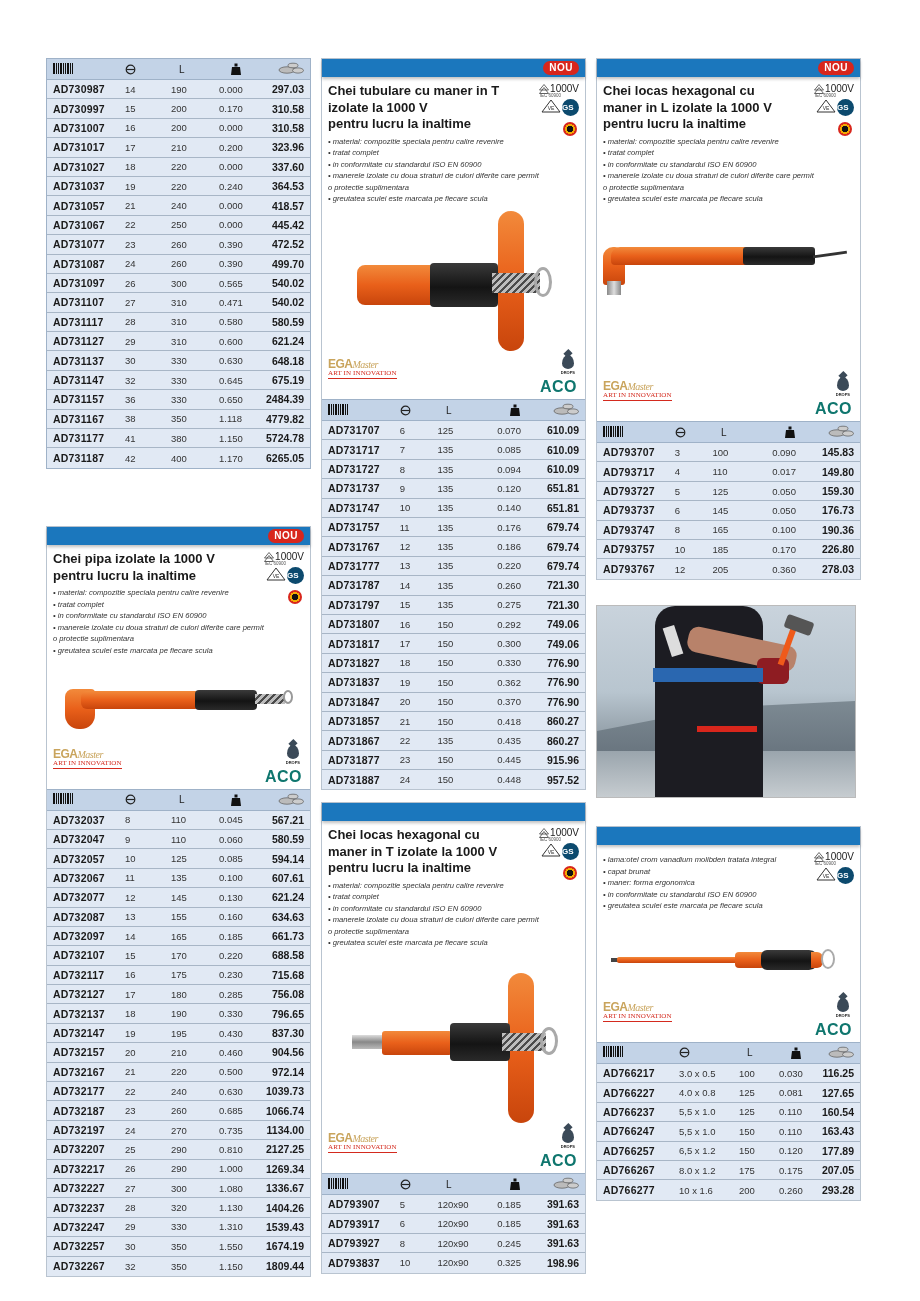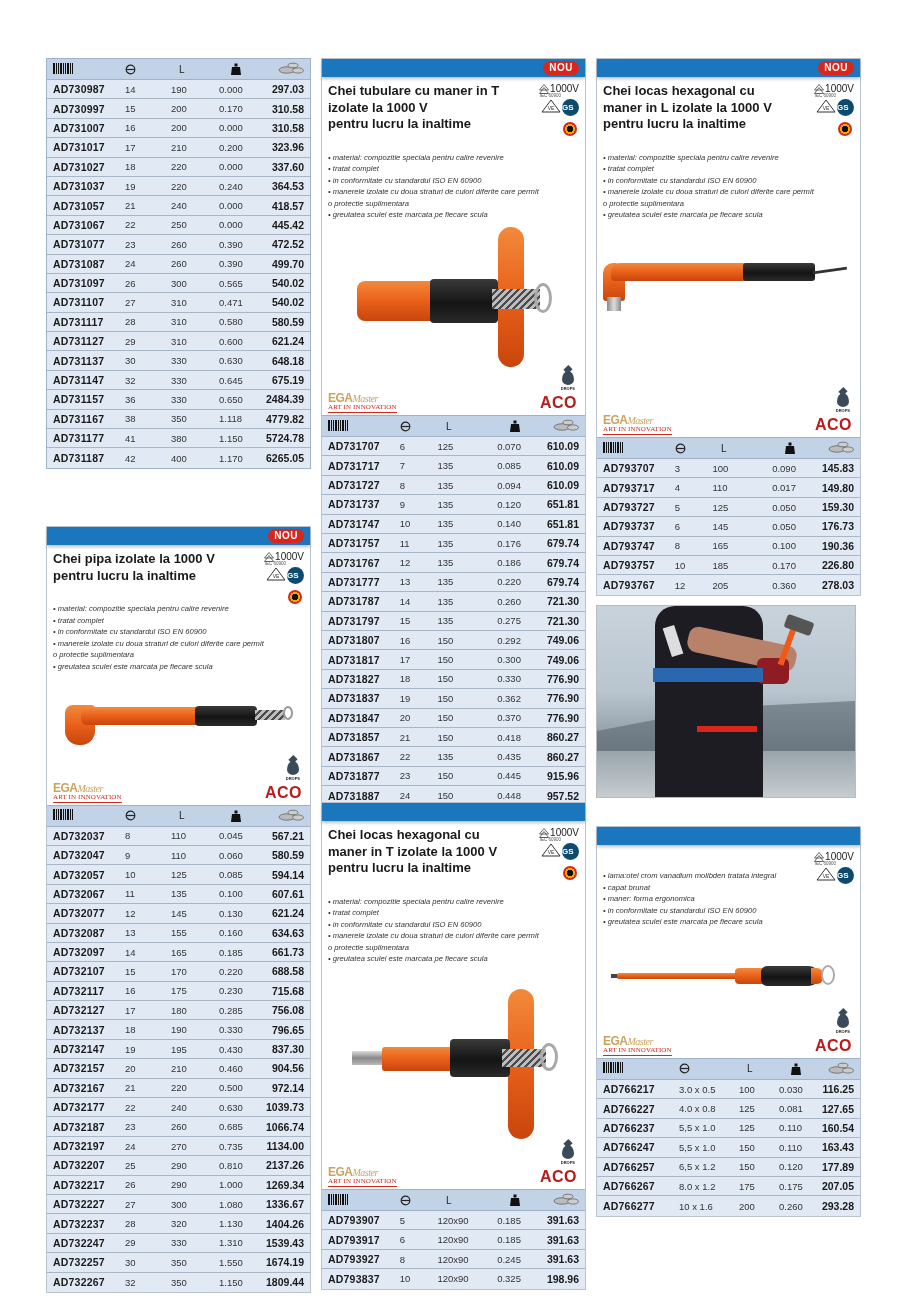--- a/index.html
+++ b/index.html
@@ -32,36 +32,36 @@
   
   .barcode { display: inline-flex; height: 11px; gap: 0; }
   .barcode i { display: inline-block; height: 11px; background: #111; margin-right: 1px; }
 
   
   .card { width: 265px; border: 1px solid #b9c4d0; background: #fff; position: relative; }
   .card-bar { height: 18px; background: #1b77bd; position: relative; box-shadow: 0 2px 3px rgba(0,0,0,0.25); }
   .nou-badge { position: absolute; right: 6px; top: 2px; background: #d8261c; color: #fff; font-weight: bold; font-size: 10px; letter-spacing: 0.5px; padding: 1px 6px; border-radius: 7px; line-height: 12px; }
   .card-body { position: relative; padding: 6px 6px 4px 6px; }
   .card-title { font-weight: bold; font-size: 13px; line-height: 16.5px; color: #1a1a1a; width: 190px; }
-  .bullets { margin-top: 19px; font-style: italic; font-size: 7.6px; line-height: 11.6px; color: #333; }
+  .bullets { margin-top: 3px; font-style: italic; font-size: 7.6px; line-height: 11.6px; color: #333; }
   .cert { position: absolute; right: 6px; top: 6px; width: 52px; display: flex; flex-direction: column; align-items: flex-end; }
   .cert-volt { font-size: 10px; color: #222; display: flex; align-items: center; gap: 1px; }
   .cert-iec { font-size: 4.5px; color: #555; align-self: flex-end; margin-right: 18px; margin-top: -1px; }
   .cert-logos { display: flex; gap: 1px; margin-top: 1px; }
   .ve-tri { width: 20px; height: 14px; }
   .gs-logo { width: 17px; height: 17px; border-radius: 50%; background: #0c4a6e; color: #fff; font-size: 8px; font-weight: bold; display: flex; align-items: center; }
   .target-dot { width: 14px; height: 14px; border-radius: 50%; background: radial-gradient(circle, #111 0 3px, #f2a900 3px 5px, #d8261c 5px); margin-top: 6px; margin-right: 2px; }
 
   .img-area { position: relative; }
   .brands { position: relative; height: 22px; }
-  .ega { position: absolute; left: 6px; bottom: 2px; line-height: 9px; margin-top: 24px; }
+  .ega { position: absolute; left: 6px; bottom: 20px; line-height: 9px; margin-top: 24px; }
   .ega .ega-top { font-size: 12px; font-weight: bold; color: #c9a45c; letter-spacing: -0.5px; }
   .ega .ega-top span { font-style: italic; font-weight: normal; font-family: "Liberation Serif", serif; font-size: 10px; color: #c9a45c; }
   .ega .ega-bot { font-family: "Liberation Serif", serif; font-size: 7px; color: #d42a1e; border-bottom: 1px solid #d42a1e; padding-bottom: 0; letter-spacing: 0.1px; }
-  .aco { position: absolute; right: 8px; bottom: 3px; font-size: 16px; font-weight: bold; color: #b91c1c; letter-spacing: 0.5px; }
+  .aco { position: absolute; right: 8px; bottom: 3px; font-size: 16px; font-weight: bold; color: #0f766e; letter-spacing: 0.5px; }
   .drops { position: absolute; right: 10px; bottom: 24px; display: flex; flex-direction: column; align-items: center; }
   .drops .drop { width: 12px; height: 14px; background: #3b4a58; border-radius: 50% 50% 50% 50% / 60% 60% 40% 40%; position: relative; }
   .drops .drop::before { content: ""; position: absolute; left: 3px; top: -5px; width: 6px; height: 7px; background: #3b4a58; transform: rotate(45deg); }
   .drops .drops-text { font-size: 4px; font-weight: bold; color: #222; margin-top: 1px; }
 
   
   .orange { background: linear-gradient(180deg, #f28a3b 0%, #e9601a 50%, #c8450c 100%); }
   .black-grip { background: linear-gradient(180deg, #3a3a3a 0%, #141414 55%, #2a2a2a 100%); }
   .strap { background: repeating-linear-gradient(135deg, #bdbdbd 0 3px, #4a4a4a 3px 5px); }
 
@@ -455,21 +455,21 @@
           <div class="c2">24</div>
           <div class="c3">270</div>
           <div class="c4">0.735</div>
           <div class="c5">1134.00</div>
         </div>
         <div class="row">
           <div class="c1">AD732207</div>
           <div class="c2">25</div>
           <div class="c3">290</div>
           <div class="c4">0.810</div>
-          <div class="c5">2137.26</div>
+          <div class="c5">2127.25</div>
         </div>
         <div class="row">
           <div class="c1">AD732217</div>
           <div class="c2">26</div>
           <div class="c3">290</div>
           <div class="c4">1.000</div>
           <div class="c5">1269.34</div>
         </div>
         <div class="row">
           <div class="c1">AD732227</div>

